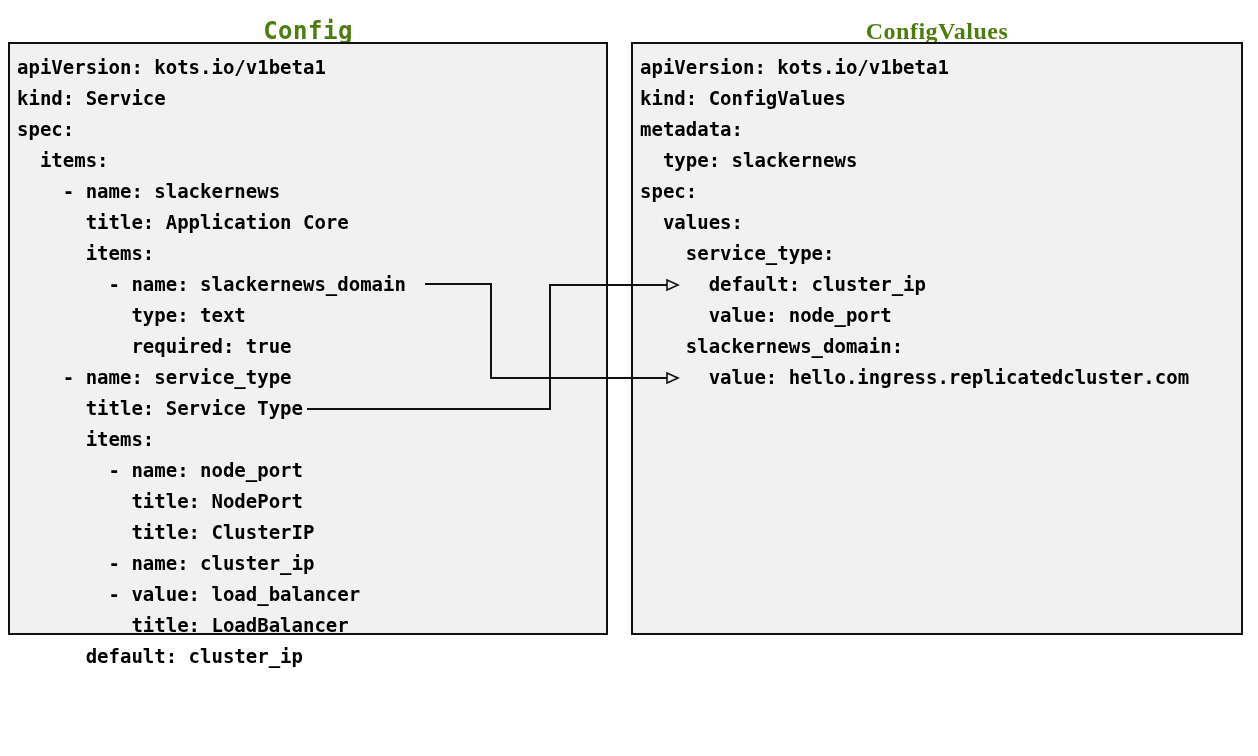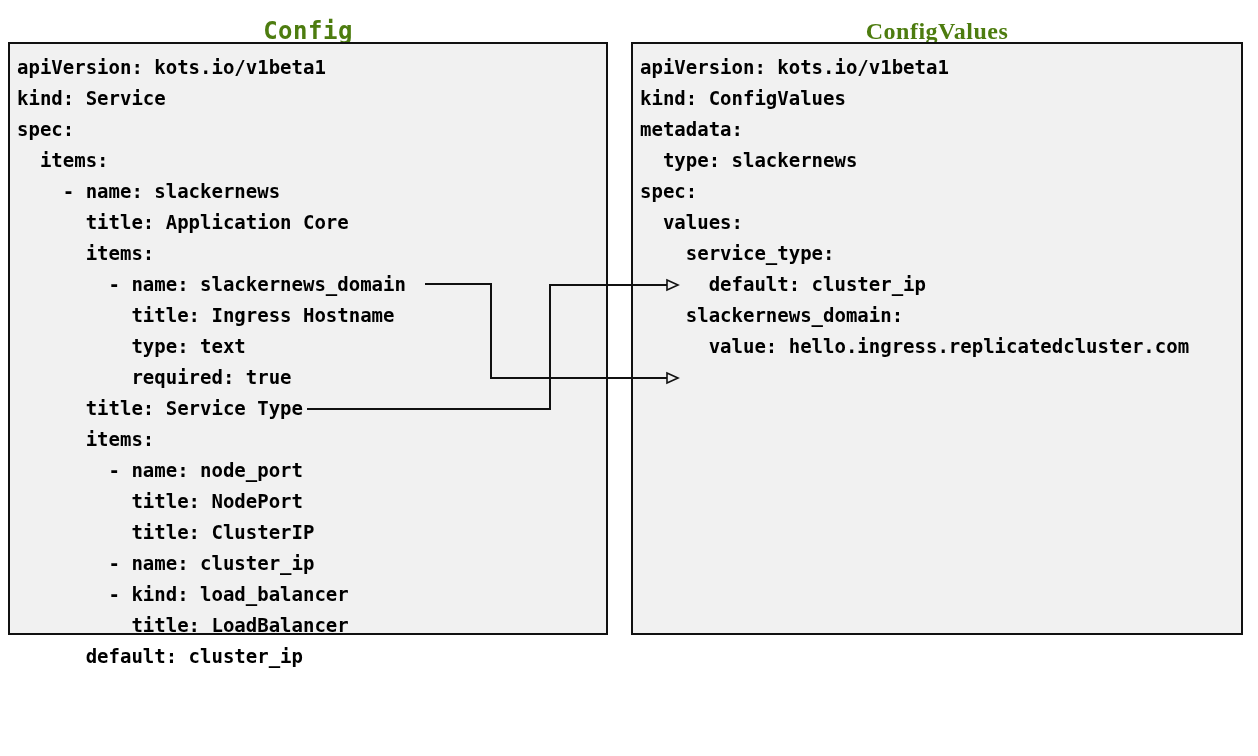--- a/index.html
+++ b/index.html
@@ -51,45 +51,46 @@
   <div class="panel left">
     <div class="code">
       <div class="code-line">apiVersion: kots.io/v1beta1</div>
       <div class="code-line">kind: Service</div>
       <div class="code-line">spec:</div>
       <div class="code-line">  items:</div>
       <div class="code-line">    - name: slackernews</div>
       <div class="code-line">      title: Application Core</div>
       <div class="code-line">      items:</div>
       <div class="code-line">        - name: slackernews_domain</div>
-      <div class="code-line">          title: Ingress Hostname</div>
       <div class="code-line">          type: text</div>
       <div class="code-line">          required: true</div>
+      <div class="code-line">    - name: service_type</div>
       <div class="code-line">      title: Service Type</div>
       <div class="code-line">      items:</div>
       <div class="code-line">        - name: node_port</div>
       <div class="code-line">          title: NodePort</div>
       <div class="code-line">          title: ClusterIP</div>
       <div class="code-line">        - name: cluster_ip</div>
-      <div class="code-line">        - kind: load_balancer</div>
+      <div class="code-line">        - value: load_balancer</div>
       <div class="code-line">          title: LoadBalancer</div>
       <div class="code-line">      default: cluster_ip</div>
     </div>
   </div>
 
   <div class="panel right">
     <div class="code">
       <div class="code-line">apiVersion: kots.io/v1beta1</div>
       <div class="code-line">kind: ConfigValues</div>
       <div class="code-line">metadata:</div>
       <div class="code-line">  type: slackernews</div>
       <div class="code-line">spec:</div>
       <div class="code-line">  values:</div>
       <div class="code-line">    service_type:</div>
       <div class="code-line">      default: cluster_ip</div>
+      <div class="code-line">      value: node_port</div>
       <div class="code-line">    slackernews_domain:</div>
       <div class="code-line">      value: hello.ingress.replicatedcluster.com</div>
     </div>
   </div>
 
   <svg class="overlay" viewBox="0 0 1258 756" xmlns="http://www.w3.org/2000/svg">
 
     <polyline class="connector" points="425,284 491,284 491,378 667,378"></polyline>
     <polygon class="arrowhead" points="667,373 678,378 667,383"></polygon>
 

